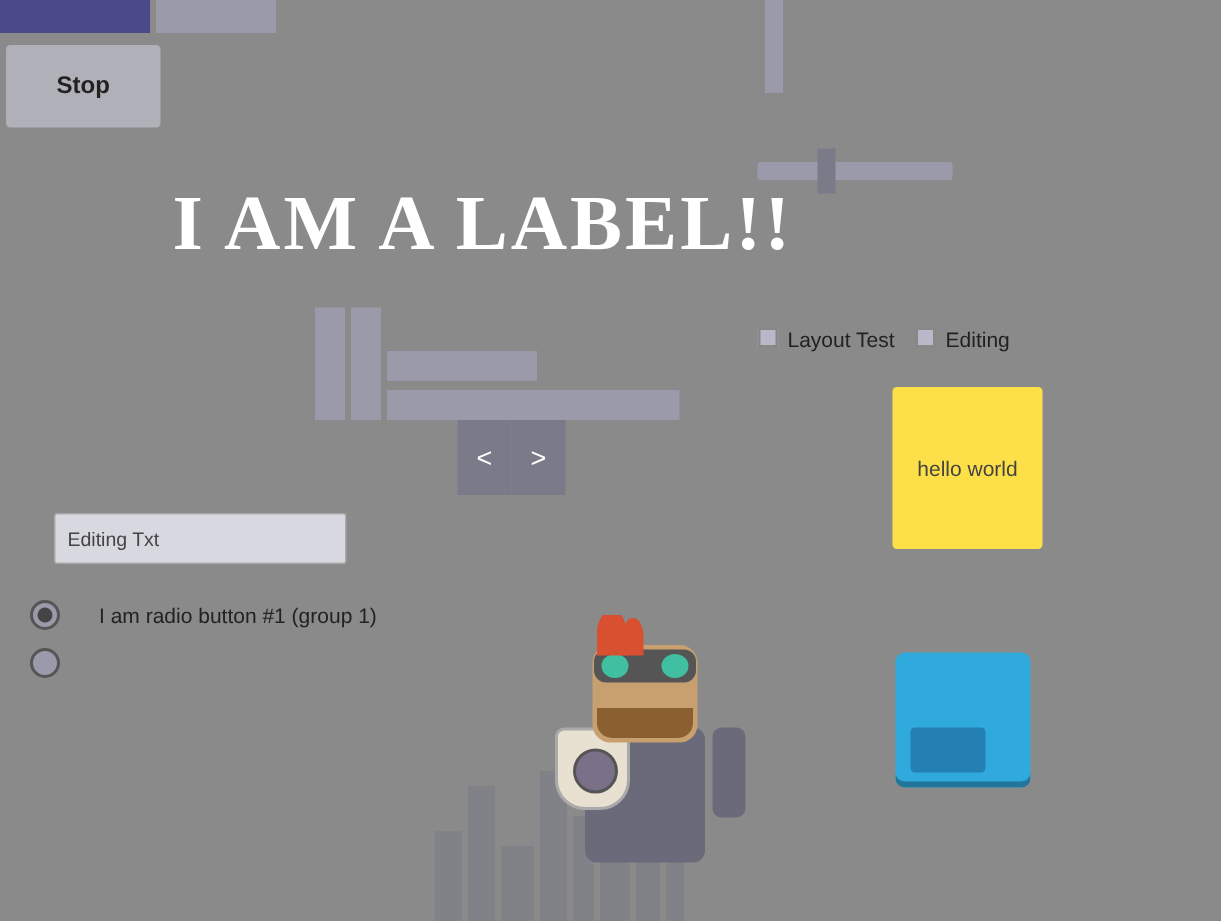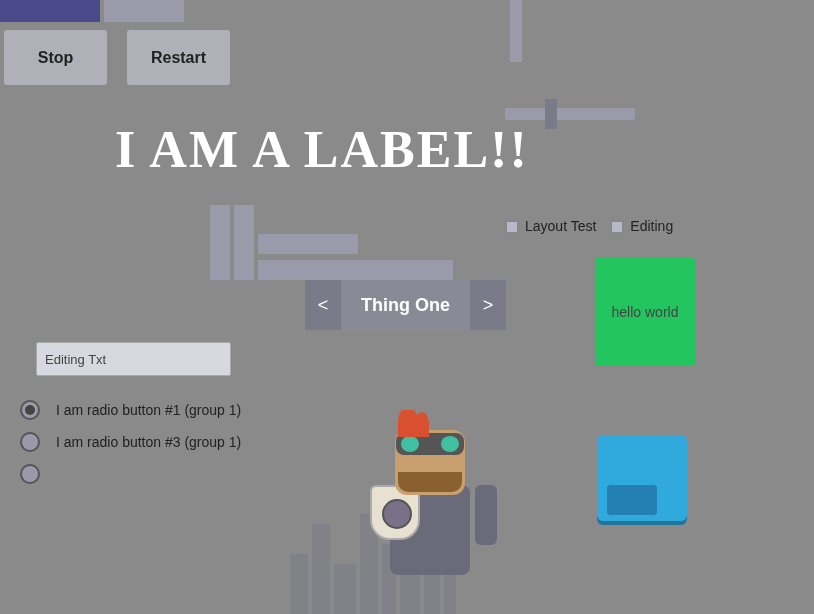--- a/index.html
+++ b/index.html
@@ -31,21 +31,21 @@
       height: 22px;
       margin-left: 4px;
     }
 
     
     #btn-row {
       position: absolute;
       top: 30px;
       left: 4px;
       display: flex;
-      gap: 20px;
+      gap: 4px;
     }
     .btn-main {
       background: #b0b0b8;
       border: none;
       border-radius: 3px;
       width: 103px;
       height: 55px;
       font-size: 16px;
       color: #222;
       cursor: pointer;
@@ -94,21 +94,21 @@
       top: -10px;
       left: 510px;
     }
 
     
     #checkbox-row {
       position: absolute;
       top: 218px;
       left: 505px;
       display: flex;
-      align-items: flex-end;
+      align-items: flex-start;
       gap: 6px;
       font-size: 14px;
       color: #222;
     }
     .cb {
       width: 14px;
       height: 14px;
       background: #b8b8c8;
       border: 2px solid #888;
       flex-shrink: 0;
@@ -171,21 +171,21 @@
       white-space: nowrap;
     }
 
     
     #hello-world-box {
       position: absolute;
       top: 258px;
       left: 595px;
       width: 100px;
       height: 108px;
-      background: #22c55e;
+      background: #fde047;
       border-radius: 3px;
       display: flex;
       align-items: center;
       justify-content: center;
       font-size: 14px;
       color: #444;
     }
 
     
     #editing-input {
@@ -204,21 +204,21 @@
 
     
     #radio-group {
       position: absolute;
       top: 400px;
       left: 20px;
     }
     .radio-item {
       display: flex;
       align-items: center;
-      gap: 16px;
+      gap: 26px;
       margin-bottom: 12px;
       font-size: 14px;
       color: #222;
       cursor: pointer;
     }
     .radio-circle {
       width: 20px;
       height: 20px;
       border-radius: 50%;
       border: 2px solid #555;
@@ -377,21 +377,20 @@
 </head>
 <body>
 
 <div id="tab-bar">
   <div class="tab-active"></div>
   <div class="tab-inactive"></div>
 </div>
 
 <div id="btn-row">
   <button class="btn-main">Stop</button>
-  <button class="btn-main">Restart</button>
 </div>
 
 <div id="big-label">I AM A LABEL!!</div>
 
 <div class="slider-vertical"></div>
 
 <div id="slider-area">
   <div style="position:relative; width:130px; height:12px;">
     <div class="slider-track"></div>
     <div class="slider-thumb"></div>
@@ -409,38 +408,33 @@
   <div class="bar-v"></div>
   <div class="bar-v"></div>
   <div class="bar-h-group">
     <div class="bar-h"></div>
     <div class="bar-h-long"></div>
   </div>
 </div>
 
 <div id="thing-navigator">
   <button class="nav-btn">&lt;</button>
-  <span class="nav-label">Thing One</span>
   <button class="nav-btn">&gt;</button>
 </div>
 
 <div id="hello-world-box">
   <span>hello world</span>
 </div>
 
 <input id="editing-input" type="text" value="Editing Txt" style="">
 
 <div id="radio-group">
   <div class="radio-item">
     <div class="radio-circle selected"></div>
     <span>I am radio button #1 (group 1)</span>
-  </div>
-  <div class="radio-item">
-    <div class="radio-circle"></div>
-    <span>I am radio button #3 (group 1)</span>
   </div>
   <div class="radio-item" style="margin-top:4px;">
     <div class="radio-circle"></div>
   </div>
 </div>
 
 <div id="city-bg">
   <div class="bldg" style="width:18px;height:60px;"></div>
   <div class="bldg" style="width:18px;height:90px;"></div>
   <div class="bldg" style="width:22px;height:50px;"></div>

